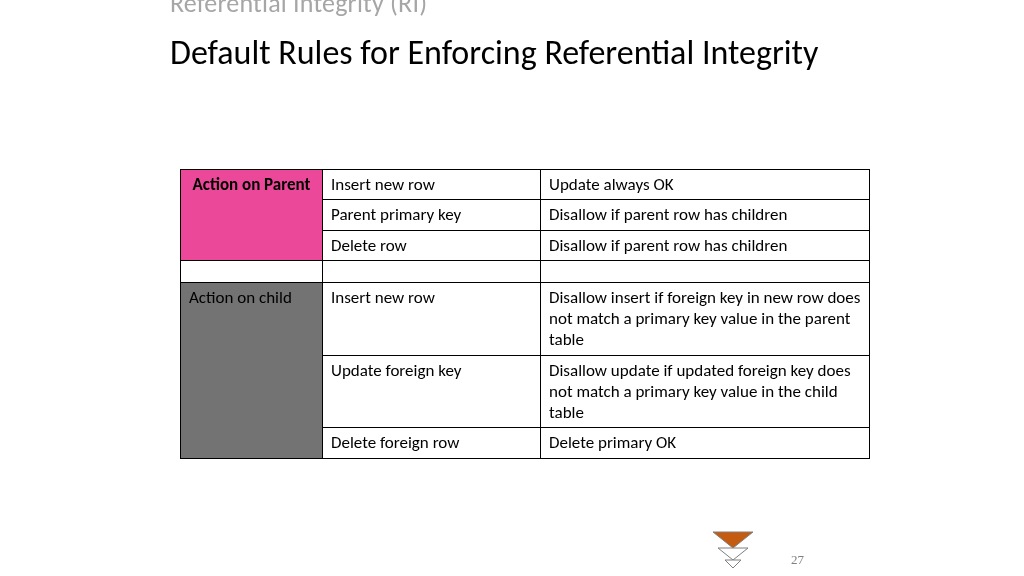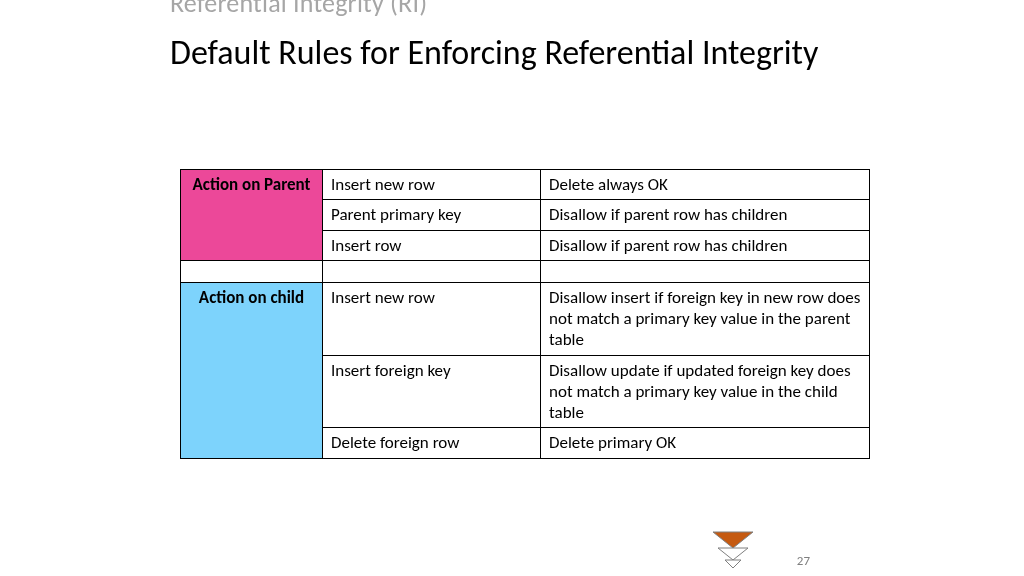--- a/index.html
+++ b/index.html
@@ -57,34 +57,34 @@
   col.c-head { width: 142px; }
   col.c-action { width: 218px; }
   col.c-rule { width: auto; }
   .rowhead-parent {
     background: #ec4899;
     font-weight: 700;
     text-align: center;
     vertical-align: top;
   }
   .rowhead-child {
-    background: #7dd3fc;
-    font-weight: 700;
-    text-align: center;
+    background: #737373;
+    font-weight: 400;
     vertical-align: top;
   }
   .spacer-row td {
     height: 22px;
   }
   .page-num {
     position: absolute;
-    right: 30px;
+    right: 36px;
     bottom: 8px;
     font-size: 13px;
     color: #7f7f7f;
+    font-family: Liberation Serif, serif;
   }
   .decoration {
     position: absolute;
     left: 711px;
     bottom: 6px;
     width: 44px;
     height: 40px;
   }
   .decoration svg { display: block; }
 </style>
@@ -103,44 +103,44 @@
       <colgroup>
         <col class="c-head">
           <col class="c-action">
           <col class="c-rule">
       </colgroup>
       <tbody>
 
         <tr>
           <td rowspan="3" class="rowhead-parent">Action on Parent</td>
           <td>Insert new row</td>
-          <td>Delete always OK</td>
+          <td>Update always OK</td>
         </tr>
         <tr>
           <td>Parent primary key</td>
           <td>Disallow  if parent row has children</td>
         </tr>
         <tr>
-          <td>Insert row</td>
+          <td>Delete row</td>
           <td>Disallow  if parent row has children</td>
         </tr>
 
         <tr class="spacer-row">
           <td></td>
             <td></td>
             <td></td>
         </tr>
 
         <tr>
           <td rowspan="3" class="rowhead-child">Action on child</td>
           <td>Insert new row</td>
           <td>Disallow insert if  foreign key in new row does not match a primary key value in the parent table</td>
         </tr>
         <tr>
-          <td>Insert foreign key</td>
+          <td>Update foreign key</td>
           <td>Disallow update if updated foreign key does not match a primary key value in the child table</td>
         </tr>
         <tr>
           <td>Delete foreign row</td>
           <td>Delete primary OK</td>
         </tr>
       </tbody>
     </table>
   </div>
 

